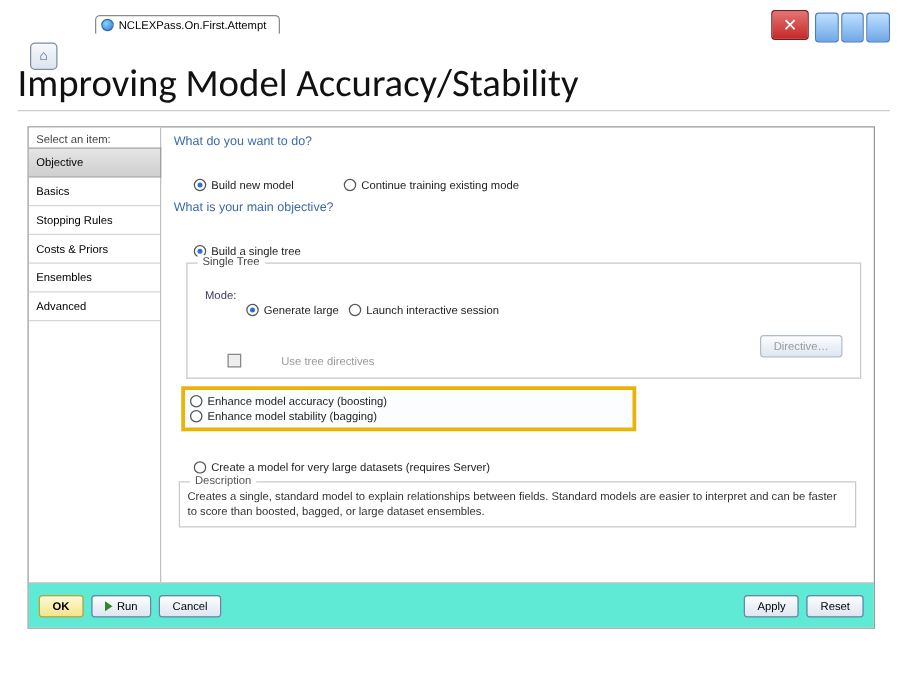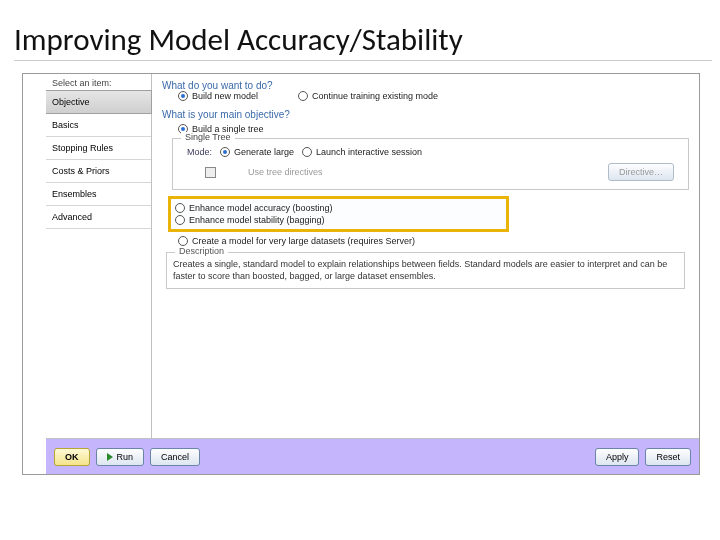--- a/index.html
+++ b/index.html
@@ -6,52 +6,67 @@
   body { width: 720px; height: 540px; background: #fff; font-family: Tahoma, Arial, sans-serif; font-size: 10px; overflow: hidden; }
   .outer { width: 720px; height: 540px; padding: 8px 8px 4px 8px; }
   .topstrip { height: 28px; position: relative; margin-bottom: 2px; }
   .tab { position: absolute; top: 4px; left: 68px; background: #fff; border: 1px solid #8a8a8a; border-bottom: none; border-radius: 4px 4px 0 0; padding: 2px 10px 2px 4px; font-size: 9px; display: flex; align-items: center; gap: 4px; }
   .globe { width: 10px; height: 10px; border-radius: 50%; background: radial-gradient(circle at 35% 35%, #8fd0ff, #2a7fd6); border: 1px solid #2a6aaa; }
   .closebox { position: absolute; top: 0; right: 65px; width: 30px; height: 24px; background: linear-gradient(#e57373,#c62828); border: 1px solid #7a1a1a; border-radius: 3px; color: #fff; font-size: 14px; display: flex; align-items: center; justify-content: center; }
   .bluebits { position: absolute; top: 2px; right: 0; width: 60px; height: 24px; display: flex; gap: 2px; }
   .bluebits span { flex: 1; background: linear-gradient(#bfe0ff,#6fa8e6); border: 1px solid #4a7abf; border-radius: 3px; }
   .navbtn { position: absolute; top: 26px; left: 16px; width: 22px; height: 22px; border: 1px solid #7a8aa0; border-radius: 4px; background: linear-gradient(#f7f9fc,#dce4ee); display:flex;align-items:center;justify-content:center; font-size: 11px; color:#3a5a8a; }
   .title { font-family: "Calibri", Arial, sans-serif; font-size: 31px; color: #111; margin: 12px 0 12px 6px; border-bottom: 1px solid #ccc; padding-bottom: 2px; }
-  .dialog { width: 678px; height: 402px; margin-left: 14px; border: 1px solid #9a9a9a; background: #fff; display: flex; flex-direction: column; position: relative; padding-left: 23px; }
+  .dialog { width: 678px; height: 402px; margin-left: 14px; border: 1px solid #9a9a9a; background: #fff; display: flex; flex-direction: column; position: relative; }
   .dcontent { flex: 1; display: flex; overflow: hidden; }
   .sidebar { width: 106px; background: #fff; border-right: 1px solid #c0c0c0; display: flex; flex-direction: column; }
   .sidehead { font-size: 9px; color: #444; padding: 4px 6px 2px 6px; }
   .sitem { padding: 6px 6px; font-size: 9px; border-bottom: 1px solid #d6d6d6; cursor: default; }
   .sitem.sel { background: linear-gradient(#e5e5e5,#cfcfcf); border: 1px solid #a0a0a0; border-left: none; margin-right: -1px; }
   .main { flex: 1; padding: 6px 10px 4px 10px; color: #3a3a5a; position: relative; }
   .row { display: flex; gap: 40px; padding-left: 16px; margin-bottom: 8px; }
-  .radio { display: flex; align-items: center; gap: 4px; font-size: 9px; color: #222; }
+  .radio { display: flex; align-items: center; gap: 4px; font-size: 9px; color: #222; margin-top: 24px; }
   .rdot { width: 10px; height: 10px; border: 1px solid #555; border-radius: 50%; display: inline-flex; align-items: center; justify-content: center; background:#fff; }
   .rdot.on::after { content:''; width: 4px; height: 4px; background: #2a6fd6; border-radius: 50%; }
   .group { border: 1px solid #c9c9c9; margin: 4px 0 6px 10px; padding: 8px 6px 6px 6px; position: relative; }
   .group > .glabel { position: absolute; top: -7px; left: 8px; background: #fff; padding: 0 4px; font-size: 9px; color: #444; }
   .chk { width: 11px; height: 11px; border: 1px solid #888; background: #eee; display: inline-block; }
   .disabled { color: #9a9a9a; gap: 32px; }
   .btn { border: 1px solid #6a85a8; border-radius: 3px; background: linear-gradient(#fdfdff,#dde6f0); padding: 3px 10px; font-size: 9px; cursor: default; }
   .btn.dis { color: #9a9a9a; border-color: #b0bcc8; }
   .hl { border: 3px solid #eab308; background: rgba(200,215,240,.05); padding: 2px 4px; margin-left: 6px; margin-right: 180px; }
   .hl .radio { margin: 2px 0; }
   .desc { border: 1px solid #c9c9c9; margin: 6px 4px 2px 4px; padding: 6px; font-size: 9px; color: #333; line-height: 1.3; position: relative; }
   .desc > .glabel { position: absolute; top: -7px; left: 8px; background: #fff; padding: 0 4px; font-size: 9px; color: #555; }
-  .footer { height: 36px; border-top: 1px solid #c0c0c0; background: #c4b5fd; display: flex; align-items: center; padding: 0 8px; gap: 6px; }
+  .footer { height: 36px; border-top: 1px solid #c0c0c0; background: #5eead4; display: flex; align-items: center; padding: 0 8px; gap: 6px; }
   .footer .spacer { flex: 1; }
   .btn.ok { background: linear-gradient(#fef9d6,#f4e48a); border-color: #b8a632; font-weight: bold; }
   .btn.run { display: flex; align-items: center; gap: 4px; }
   .tri { width: 0; height: 0; border-left: 6px solid #2a8a2a; border-top: 4px solid transparent; border-bottom: 4px solid transparent; }
   .bluelabel { color: #3a6aaa; font-size: 10px; }
 </style>
 </head>
 <body>
 
 <div class="outer">
+  <div class="topstrip">
+    <div class="tab">
+      <span class="globe"></span>
+      <span>NCLEXPass.On.First.Attempt</span>
+    </div>
+    <div class="closebox">
+      <span>✕</span>
+    </div>
+    <div class="bluebits">
+        <span></span>
+        <span></span>
+        <span></span>
+      </div>
+    <div class="navbtn">⌂</div>
+  </div>
 
   <div class="title">Improving Model Accuracy/Stability</div>
 
   <div class="dialog">
     <div class="dcontent">
       <div class="sidebar">
         <div class="sidehead">Select an item:</div>
         <div class="sitem sel"><span>Objective</span></div>
         <div class="sitem"><span>Basics</span></div>
         <div class="sitem"><span>Stopping Rules</span></div>

